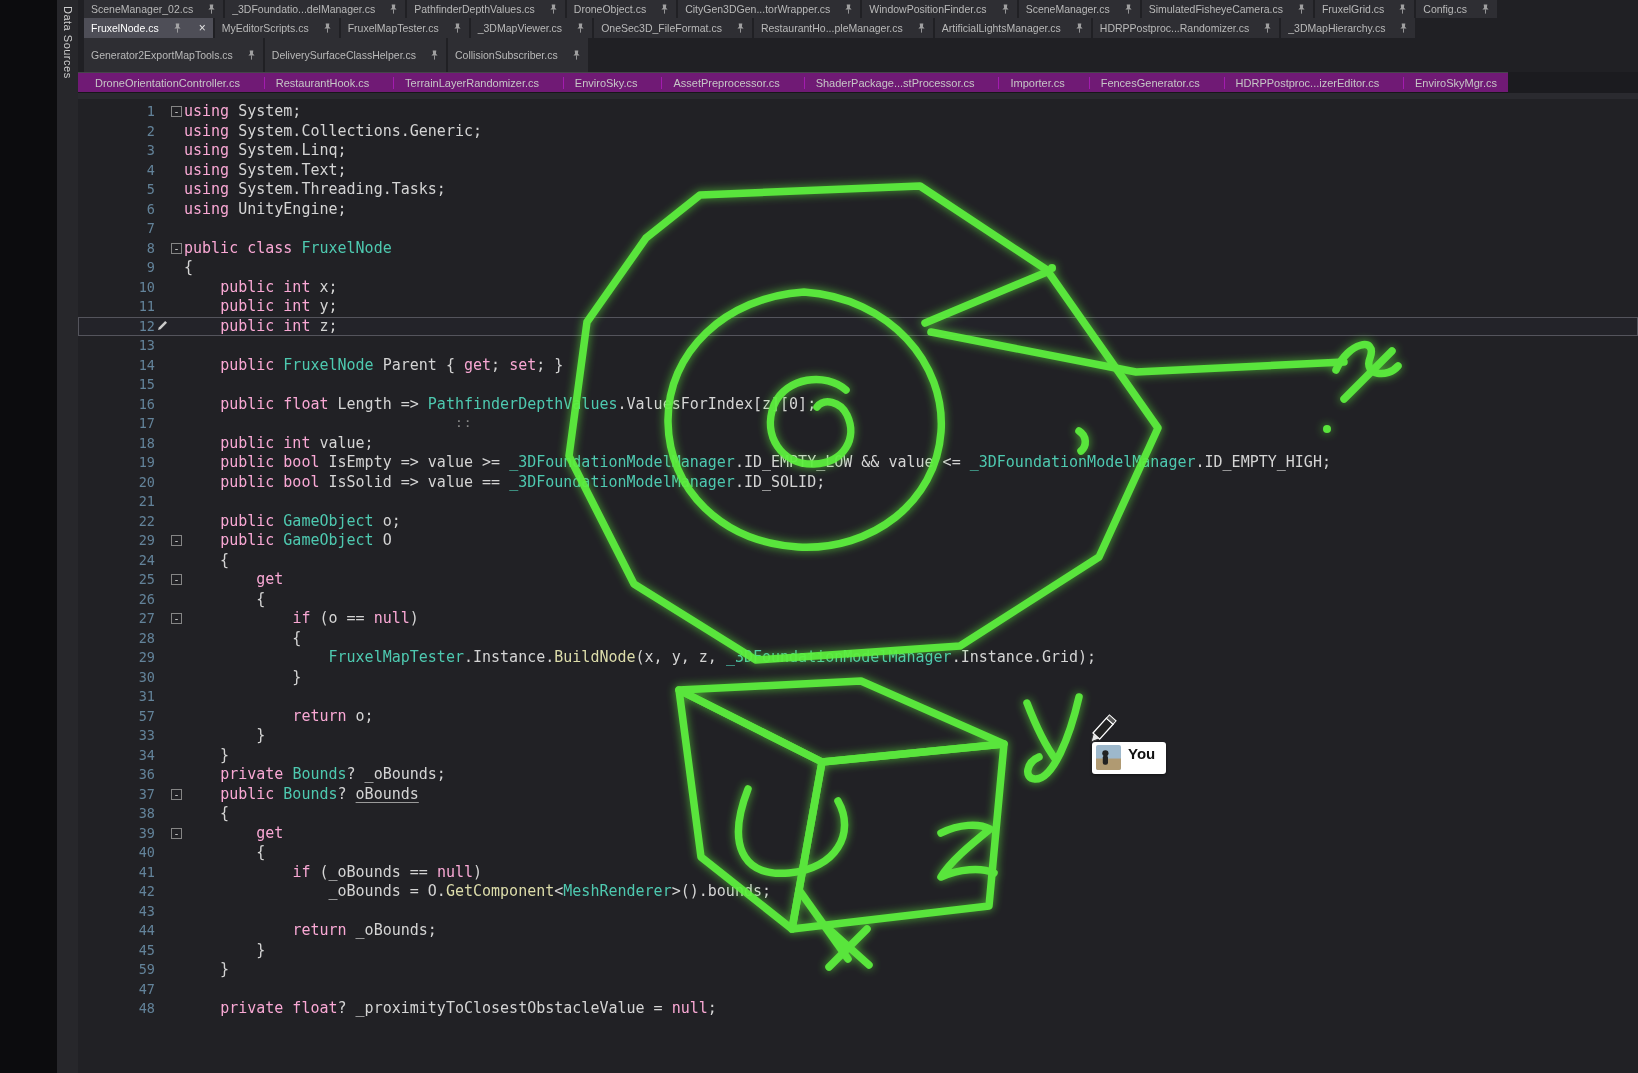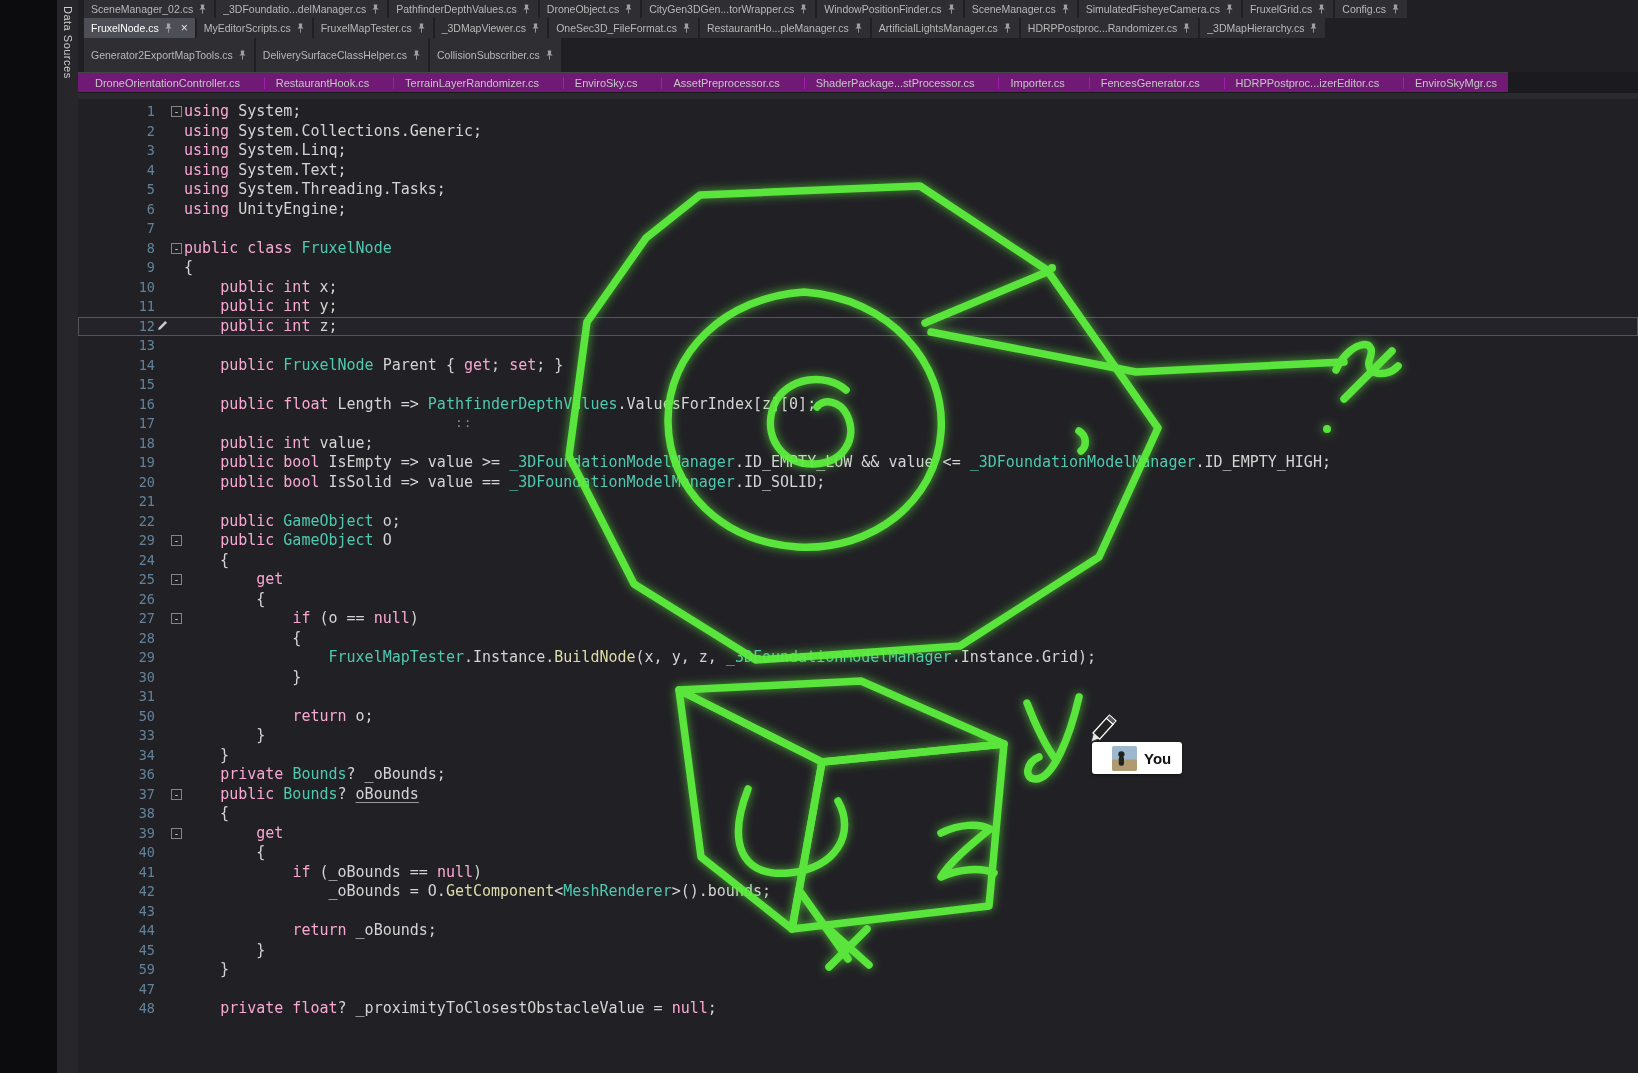--- a/index.html
+++ b/index.html
@@ -10,21 +10,21 @@
   
   #left-black { position:absolute; left:0; top:0; width:57px; height:100%; background:#0c0c0e; }
   #left-rail  { position:absolute; left:57px; top:0; width:21px; height:100%; background:#27272b; }
   #left-rail .vlabel { writing-mode:vertical-rl; font-size:11px; color:#cfcfcf;
                        display:block; margin:6px auto 0 auto; letter-spacing:0.5px; }
 
   
   #top { position:absolute; left:78px; top:0; right:0; }
   .tabrow { display:flex; align-items:stretch; gap:2px; padding-left:6px; background:#202024; }
   #row1 { height:18px; } #row2 { height:20px; } #row3 { height:34px; }
-  .tab { display:flex; align-items:center; gap:5px; background:#2e2e33; color:#b9b9b9;
+  .tab { display:flex; align-items:center; gap:14px; background:#2e2e33; color:#b9b9b9;
          font-size:10.5px; padding:0 7px; white-space:nowrap; cursor:default; }
   .tab.active { background:#4e4e57; color:#ffffff; }
   .tab .close { margin-left:3px; color:#e3e3e3; font-size:12px; line-height:1; }
   .tab .pin { flex:0 0 auto; opacity:.85; }
 
   #row4 { height:21px; background:#701a75; border-top:1px solid #454549;
           border-bottom:1px solid #17171a; display:flex; align-items:center;
           padding-left:6px; width:calc(100% - 130px); justify-content:space-between; }
   .r4item { font-size:11px; color:#c6c6c6; padding:0 11px; white-space:nowrap; }
   .r4item + .r4item { border-left:1px solid #a21caf; }
@@ -58,22 +58,22 @@
           text-decoration-color:#9a9a9a; }
   #hint-dots { position:absolute; left:377px; top:316px; color:#8a8a8a; font-size:13px;
                letter-spacing:1px; }
 
   
   #ink { position:absolute; left:0; top:0; width:1638px; height:1073px; z-index:40; pointer-events:none; }
   .ink-strokes { fill:none; stroke:#5df03e; stroke-width:7.5; stroke-linecap:round;
                  stroke-linejoin:round; opacity:.95;
                  filter:drop-shadow(0 0 5px rgba(96,240,60,.7)); }
   .you-chip { position:absolute; left:1092px; top:742px; z-index:60; height:32px;
-              background:#ffffff; border-radius:3px; display:flex; align-items:center;
-              gap:7px; padding:3px 11px 3px 20px; box-shadow:0 1px 3px rgba(0,0,0,.5); }
+              background:#ffffff; border-radius:3px; display:flex; 
+              gap:7px; padding:3px 11px 3px 4px; box-shadow:0 1px 3px rgba(0,0,0,.5); }
   .you-chip span { font-size:15px; font-weight:bold; color:#111; }
   .you-avatar { border-radius:2px; display:block; }
   #pen-cursor { position:absolute; left:0; top:0; z-index:61; pointer-events:none; }
 </style>
 </head>
 <body>
 
 <div id="stage">
 
   <div id="left-black"></div>
@@ -314,21 +314,21 @@
         <div class="line"><span class="ln">22</span><span class="mod"></span><span class="fold"></span><span class="codetext"><span class="tk-p">    </span><span class="tk-k">public </span><span class="tk-t">GameObject</span><span class="tk-p"> o;</span></span></div>
         <div class="line"><span class="ln">29</span><span class="mod"></span><span class="fold"><span class="foldbox">-</span></span><span class="codetext"><span class="tk-p">    </span><span class="tk-k">public </span><span class="tk-t">GameObject</span><span class="tk-p"> O</span></span></div>
         <div class="line"><span class="ln">24</span><span class="mod"></span><span class="fold"></span><span class="codetext"><span class="tk-p">    {</span></span></div>
         <div class="line"><span class="ln">25</span><span class="mod"></span><span class="fold"><span class="foldbox">-</span></span><span class="codetext"><span class="tk-p">        </span><span class="tk-k">get</span></span></div>
         <div class="line"><span class="ln">26</span><span class="mod"></span><span class="fold"></span><span class="codetext"><span class="tk-p">        {</span></span></div>
         <div class="line"><span class="ln">27</span><span class="mod"></span><span class="fold"><span class="foldbox">-</span></span><span class="codetext"><span class="tk-p">            </span><span class="tk-k">if </span><span class="tk-p">(o == </span><span class="tk-k">null</span><span class="tk-p">)</span></span></div>
         <div class="line"><span class="ln">28</span><span class="mod"></span><span class="fold"></span><span class="codetext"><span class="tk-p">            {</span></span></div>
         <div class="line"><span class="ln">29</span><span class="mod"></span><span class="fold"></span><span class="codetext"><span class="tk-p">                </span><span class="tk-t">FruxelMapTester</span><span class="tk-p">.Instance.</span><span class="tk-m">BuildNode</span><span class="tk-p">(x, y, z, </span><span class="tk-t">_3DFoundationModelManager</span><span class="tk-p">.Instance.Grid);</span></span></div>
         <div class="line"><span class="ln">30</span><span class="mod"></span><span class="fold"></span><span class="codetext"><span class="tk-p">            }</span></span></div>
         <div class="line"><span class="ln">31</span><span class="mod"></span><span class="fold"></span><span class="codetext"></span></div>
-        <div class="line"><span class="ln">50</span><span class="mod"></span><span class="fold"></span><span class="codetext"><span class="tk-p">            </span><span class="tk-k">return </span><span class="tk-p">o;</span></span></div>
+        <div class="line"><span class="ln">57</span><span class="mod"></span><span class="fold"></span><span class="codetext"><span class="tk-p">            </span><span class="tk-k">return </span><span class="tk-p">o;</span></span></div>
         <div class="line"><span class="ln">33</span><span class="mod"></span><span class="fold"></span><span class="codetext"><span class="tk-p">        }</span></span></div>
         <div class="line"><span class="ln">34</span><span class="mod"></span><span class="fold"></span><span class="codetext"><span class="tk-p">    }</span></span></div>
         <div class="line"><span class="ln">36</span><span class="mod"></span><span class="fold"></span><span class="codetext"><span class="tk-p">    </span><span class="tk-k">private </span><span class="tk-t">Bounds</span><span class="tk-p">? _oBounds;</span></span></div>
         <div class="line"><span class="ln">37</span><span class="mod"></span><span class="fold"><span class="foldbox">-</span></span><span class="codetext"><span class="tk-p">    </span><span class="tk-k">public </span><span class="tk-t">Bounds</span><span class="tk-p">? </span><span class="tk-u">oBounds</span></span></div>
         <div class="line"><span class="ln">38</span><span class="mod"></span><span class="fold"></span><span class="codetext"><span class="tk-p">    {</span></span></div>
         <div class="line"><span class="ln">39</span><span class="mod"></span><span class="fold"><span class="foldbox">-</span></span><span class="codetext"><span class="tk-p">        </span><span class="tk-k">get</span></span></div>
         <div class="line"><span class="ln">40</span><span class="mod"></span><span class="fold"></span><span class="codetext"><span class="tk-p">        {</span></span></div>
         <div class="line"><span class="ln">41</span><span class="mod"></span><span class="fold"></span><span class="codetext"><span class="tk-p">            </span><span class="tk-k">if </span><span class="tk-p">(_oBounds == </span><span class="tk-k">null</span><span class="tk-p">)</span></span></div>
         <div class="line"><span class="ln">42</span><span class="mod"></span><span class="fold"></span><span class="codetext"><span class="tk-p">                _oBounds = O.</span><span class="tk-m">GetComponent</span><span class="tk-p">&lt;</span><span class="tk-t">MeshRenderer</span><span class="tk-p">&gt;().bounds;</span></span></div>
         <div class="line"><span class="ln">43</span><span class="mod"></span><span class="fold"></span><span class="codetext"></span></div>

